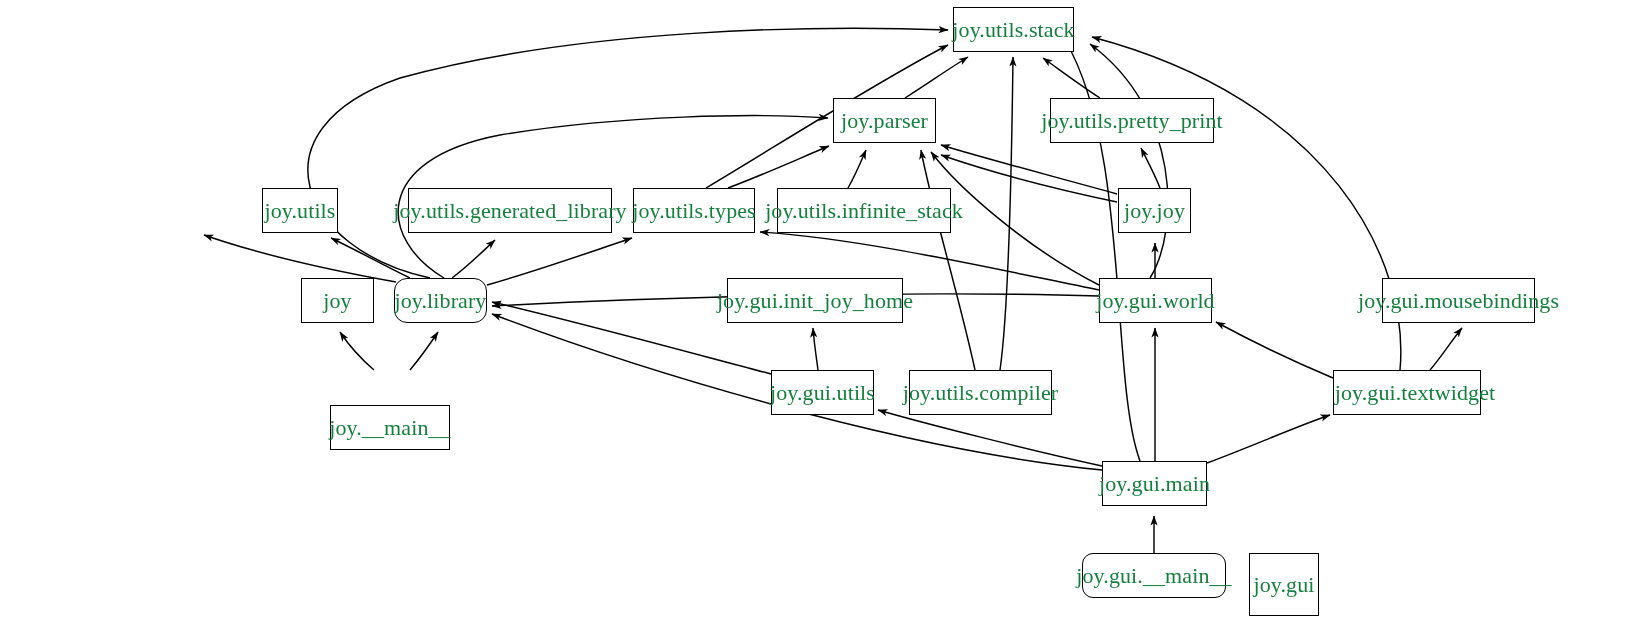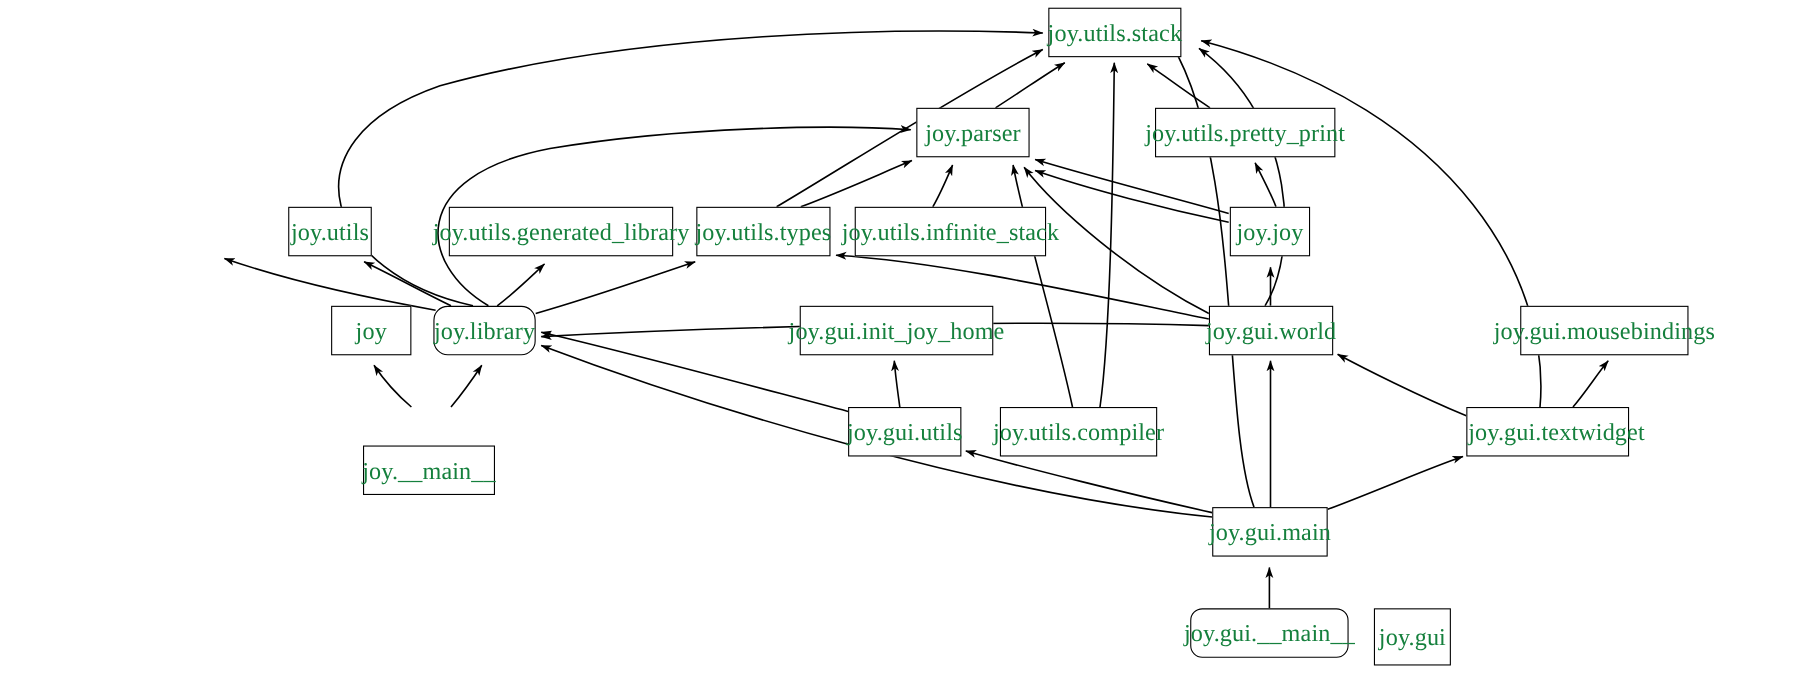--- a/index.html
+++ b/index.html
@@ -181,18 +181,18 @@
     </div>
     <div class="node" style="left:1333px;top:370px;width:148px;height:45px;padding-left:16px;">
       <span class="node-label">joy.gui.textwidget</span>
     </div>
     <div class="node" style="left:1102px;top:461px;width:105px;height:45px;">
       <span class="node-label">joy.gui.main</span>
     </div>
     <div class="node" style="left:1082px;top:553px;width:144px;height:45px;border-radius:11px;">
       <span class="node-label">joy.gui.__main__</span>
     </div>
-    <div class="node" style="left:1249px;top:553px;width:70px;height:52px;">
+    <div class="node" style="left:1249px;top:553px;width:70px;height:63px;">
       <span class="node-label">joy.gui</span>
     </div>
   </div>
 
 </div>
 
 </body></html>

